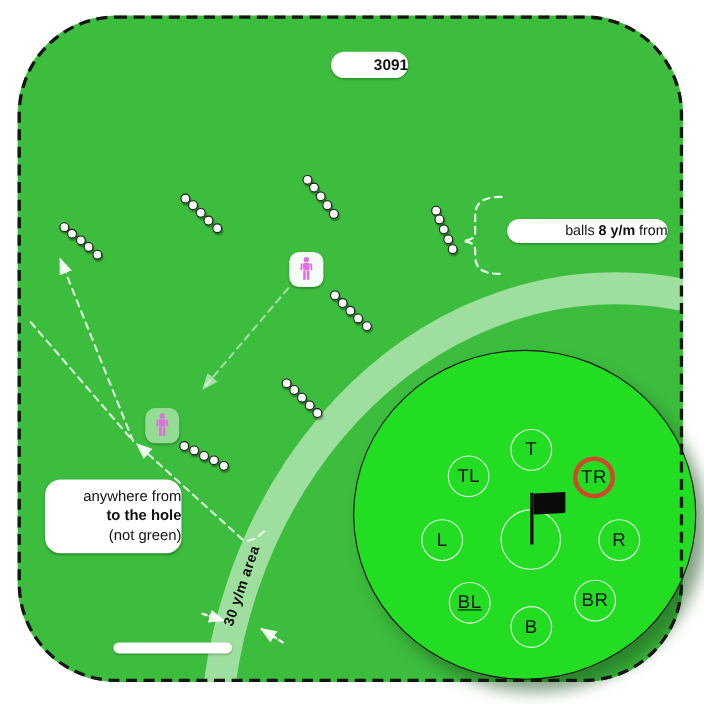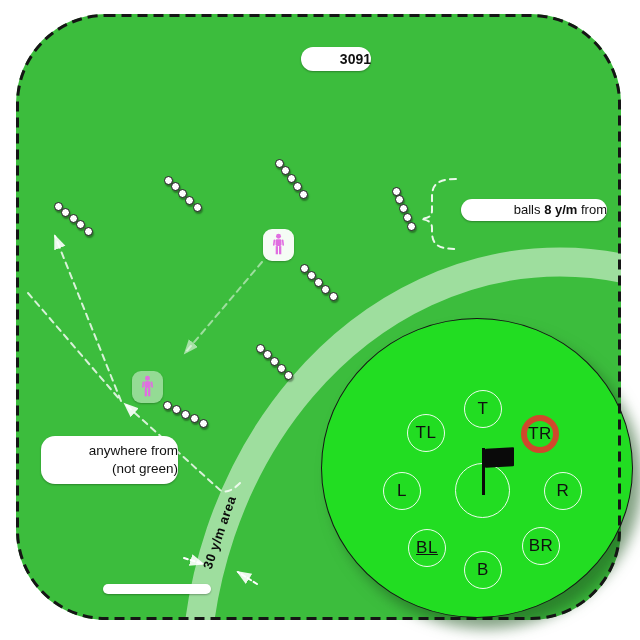--- a/index.html
+++ b/index.html
@@ -33,36 +33,36 @@
     position:absolute;left:321px;top:318px;width:312px;height:300px;
     border-radius:50%;background:#22dd22;border:1.5px solid #161616;box-sizing:border-box;
     z-index:3;filter:drop-shadow(9px 11px 7px rgba(30,85,30,0.55));
   }
   .pos-circle{
     position:absolute;width:38px;height:38px;border-radius:50%;
     border:1.5px solid rgba(255,255,255,0.9);box-sizing:border-box;
     display:flex;align-items:center;justify-content:center;
     font-size:17px;color:#101010;letter-spacing:0.5px;
   }
-  .pos-circle.highlighted{border:6px solid #ef4444;}
+  .pos-circle.highlighted{border:4px solid #ef4444;}
   .hole-circle{
     position:absolute;left:133px;top:144px;width:55px;height:55px;border-radius:50%;
     border:1.5px solid rgba(255,255,255,0.9);box-sizing:border-box;
   }
   .flag-pole{position:absolute;left:160px;top:129px;width:3px;height:47px;background:#0a0a0a;}
   .flag-pennant{position:absolute;left:163px;top:129px;width:29px;height:19px;background:#0a0a0a;transform:skewY(-3deg);border-radius:1px;}
   
   .pill{
     position:absolute;background:#ffffff;color:#111;text-align:right;z-index:5;
     box-shadow:0 1px 2px rgba(0,0,0,0.3);
     margin-left:16px;
   }
   .badge{left:285px;top:47px;width:70px;height:24px;line-height:24px;font-weight:bold;font-size:14px;border-radius:12px;}
   .balls-pill{left:445px;top:199px;width:146px;height:22px;line-height:22px;font-size:13px;border-radius:11px;}
-  .distance-box{left:25px;top:436px;width:137px;padding:6px 0;font-size:13.5px;line-height:1.35;border-radius:14px;}
+  .distance-box{left:25px;top:436px;width:124px;padding:6px 0;font-size:13.5px;line-height:1.35;border-radius:14px;}
   .surface-pill{left:87px;top:584px;width:108px;padding:5px 0;font-size:13.5px;line-height:1.25;border-radius:16px;}
   .bold{font-weight:bold;}
   .band-label{
     position:absolute;left:200px;top:566px;transform-origin:0 0;transform:rotate(-71deg);
     font-size:13px;font-weight:bold;color:#0a0a0a;letter-spacing:0.5px;white-space:nowrap;z-index:2;
   }
 </style>
 </head>
 <body>
 
@@ -165,20 +165,21 @@
     <div class="pos-circle" style="left: 200px; top: 208px;">BR</div>
     <div class="pos-circle" style="left: 142px; top: 232px;">B</div>
   </div>
 
 <div class="pill badge">3091</div>
 
 <div class="pill balls-pill"><span>balls </span><span class="bold">8 y/m</span><span> from</span></div>
 
 <div class="pill distance-box">
   <div>anywhere from</div>
+  <div class="bold">to the hole</div>
   <div>(not green)</div>
 </div>
 
 <div class="pill surface-pill">
 </div>
 
 <svg class="border-overlay" width="640" height="640">
   <rect x="17.5" y="15.5" width="602" height="603" rx="88" ry="88" fill="none" stroke="#151515" stroke-width="3" stroke-dasharray="10 6"></rect>
 </svg>
 

